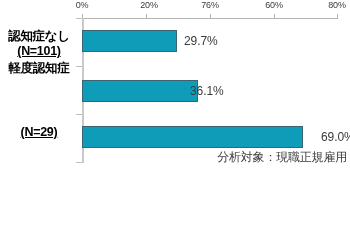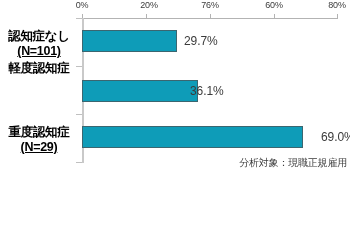--- a/index.html
+++ b/index.html
@@ -98,27 +98,26 @@
     line-height: 12px;
     color: #3b3b3b;
     white-space: nowrap;
     letter-spacing: -0.1px;
   }
 
   
   .footnote {
     position: absolute;
     right: 3px;
-    bottom: 1px;
-    font-size: 10px;
+    bottom: 8px;
+    font-size: 12px;
     line-height: 10px;
     color: #3b3b3b;
     white-space: nowrap;
     letter-spacing: -0.2px;
-    font-family: Liberation Mono, monospace;
   }
 </style>
 </head>
 <body>
 
 <div id="chart-root">
 
   <div>
     <div class="xtick-label" style="left:82px;">0%</div>
     <div class="xtick-label" style="left:149px;">20%</div>
@@ -148,21 +147,20 @@
   <div class="bar" style="left:82px; top:30px; width:95px;"></div>
   <div class="bar-value" style="left:184px; top:35px;">29.7%</div>
 
   <div class="cat-label" style="top:61px;">
     <span class="cat-name">軽度認知症</span>
   </div>
   <div class="bar" style="left:82px; top:80px; width:116px;"></div>
   <div class="bar-value" style="left:190px; top:85px;">36.1%</div>
 
   <div class="cat-label" style="top:125px;">
-    <span class="cat-name">重度認知症</span>
     <span class="cat-n">(N=29)</span>
   </div>
   <div class="bar" style="left:82px; top:126px; width:221px;"></div>
   <div class="bar-value" style="left:309px; top:131px;margin-left:12px;">69.0%</div>
 
   <div class="footnote">分析対象：現職正規雇用</div>
 
 </div>
 
 </body></html>

